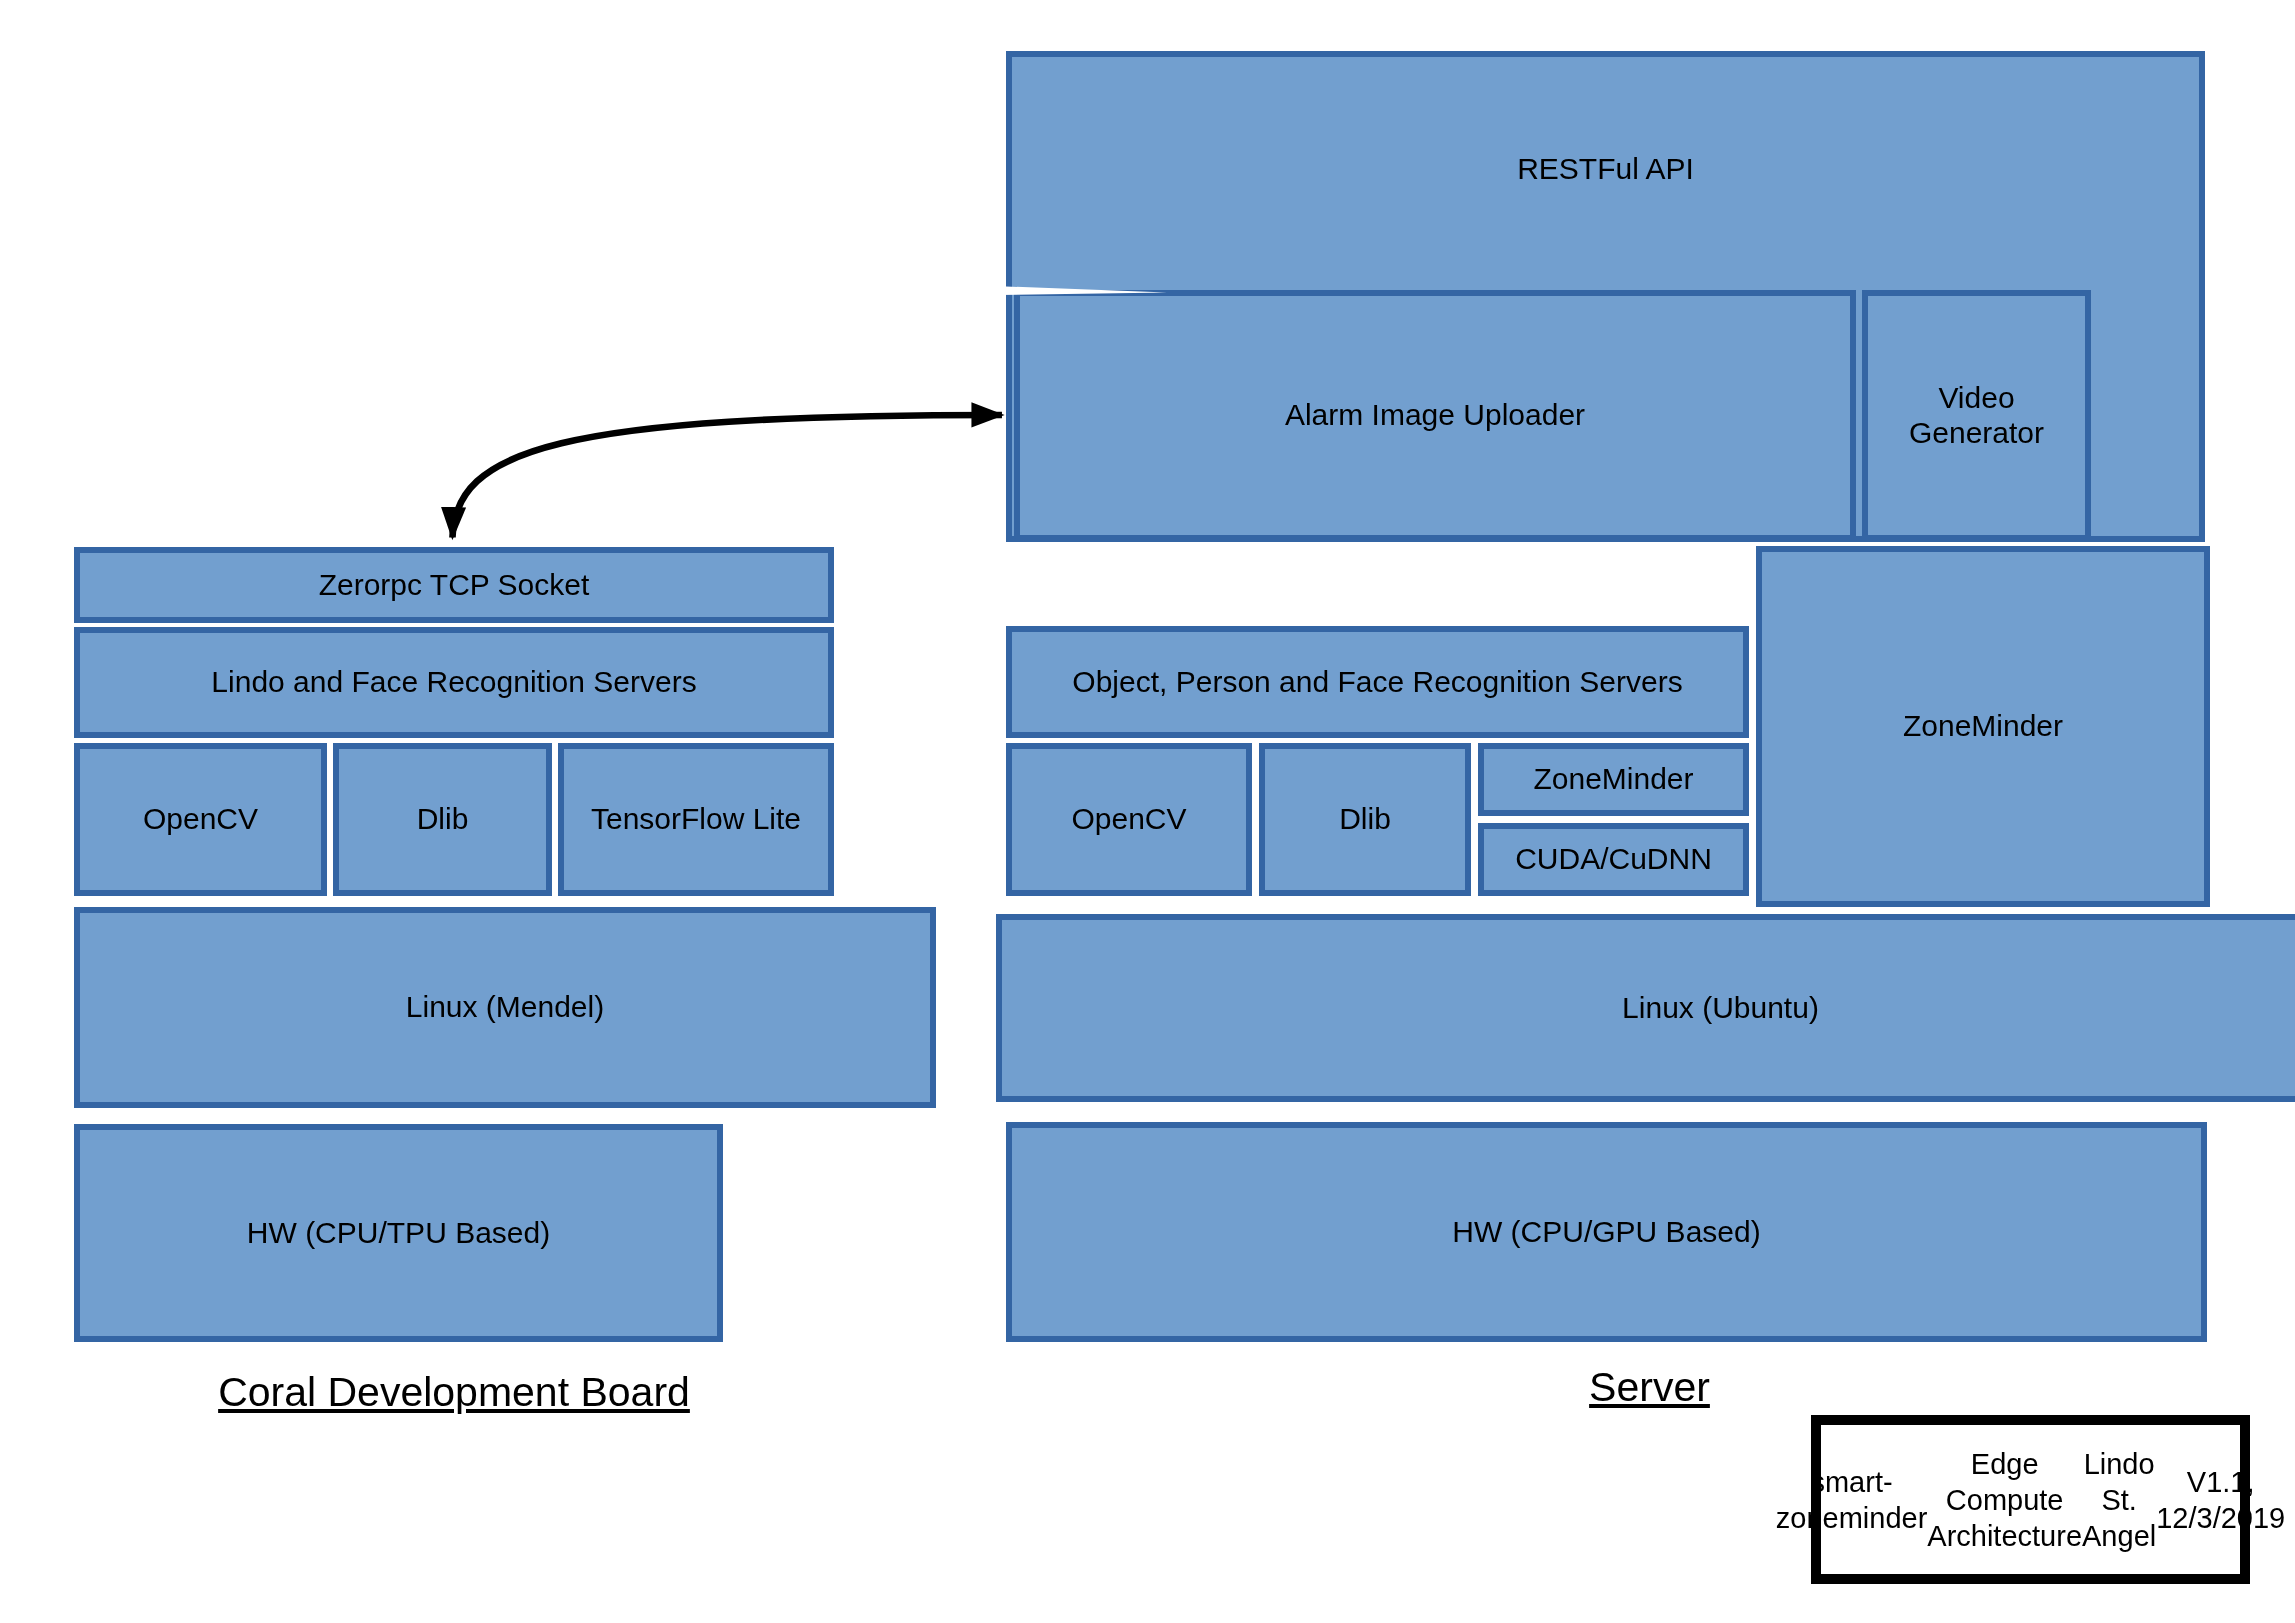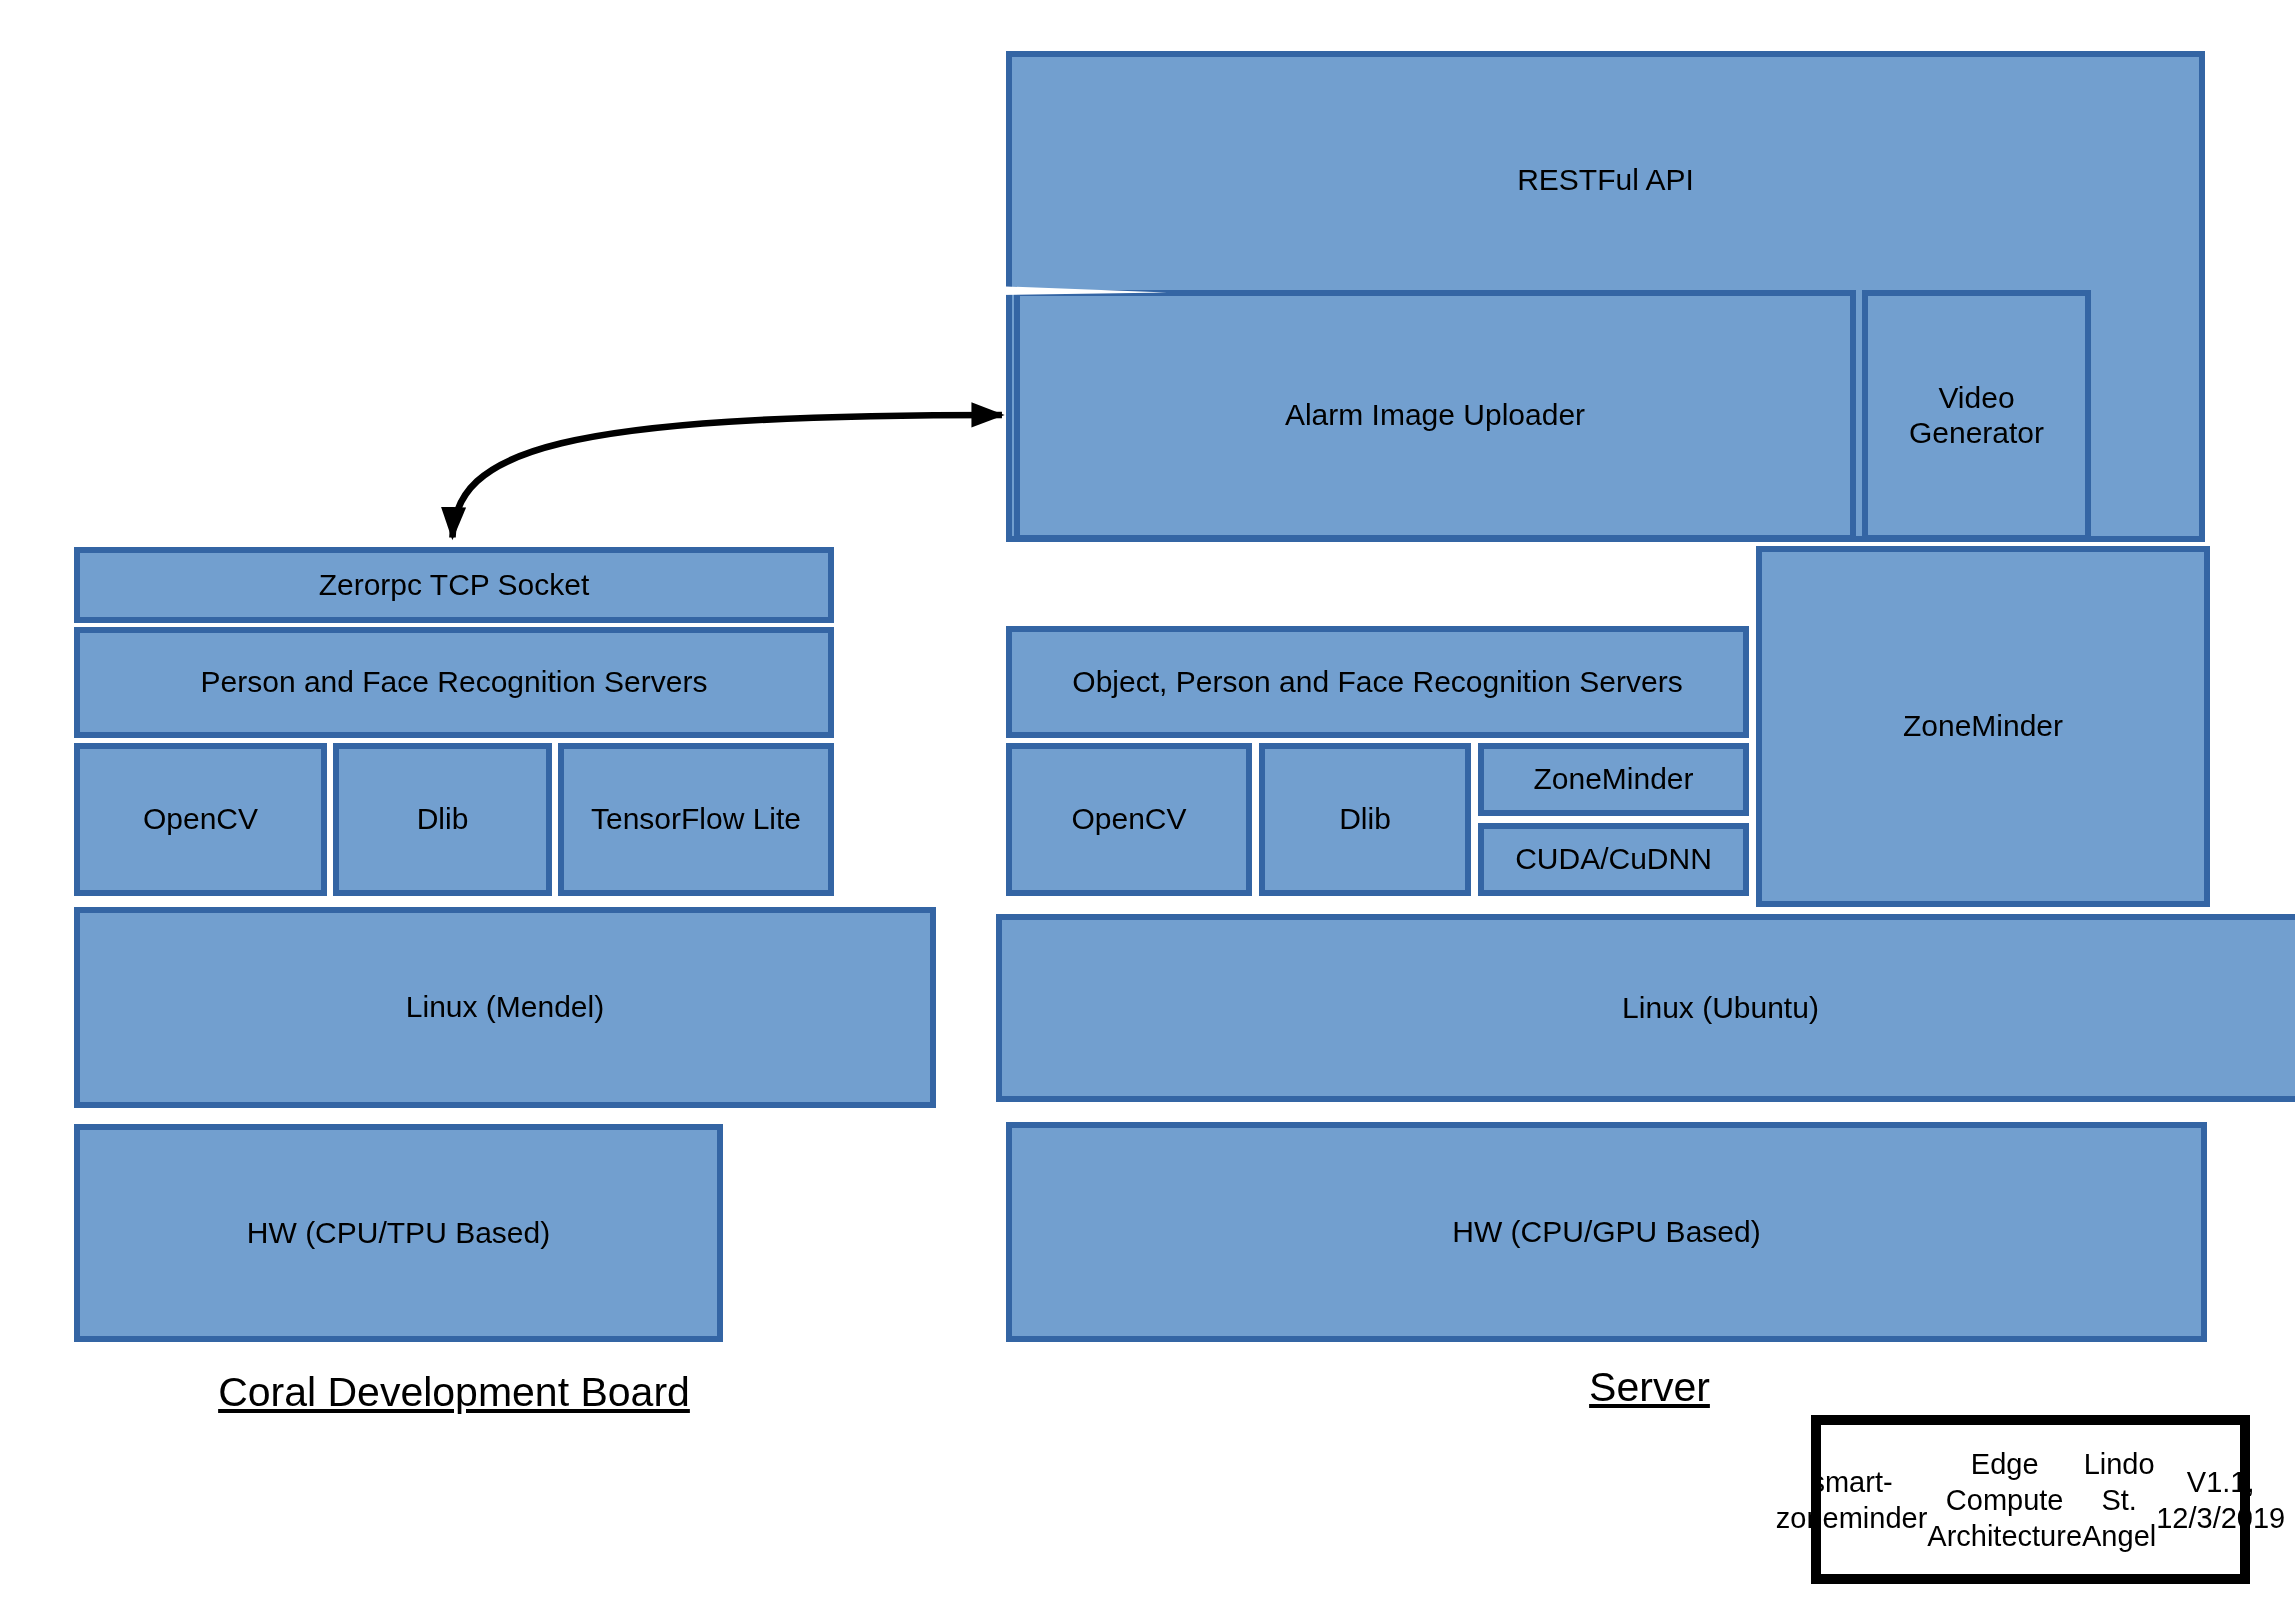--- a/index.html
+++ b/index.html
@@ -32,21 +32,20 @@
   }
   .float-label{
     position:absolute;
     display:flex;
     align-items:center;
     justify-content:center;
     text-align:center;
     font-size:30px;
     color:#000;
     pointer-events:none;
-    margin-top:11px;
   }
   .stack-title{
     position:absolute;
     display:flex;
     align-items:center;
     justify-content:center;
     text-align:center;
     font-size:41px;
     color:#000;
     text-decoration:underline;
@@ -71,21 +70,21 @@
     pointer-events:none;
   }
 </style>
 </head>
 <body>
 
 <div id="canvas">
 
   <div class="box" style="left:74px;top:547px;width:760px;height:76px">Zerorpc TCP Socket</div>
 
-  <div class="box" style="left:74px;top:627px;width:760px;height:111px">Person and Face Recognition Servers</div>
+  <div class="box" style="left:74px;top:627px;width:760px;height:111px">Lindo and Face Recognition Servers</div>
 
   <div class="box" style="left:74px;top:743px;width:253px;height:153px">OpenCV</div>
 
   <div class="box" style="left:333px;top:743px;width:219px;height:153px">Dlib</div>
 
   <div class="box" style="left:558px;top:743px;width:276px;height:153px">TensorFlow Lite</div>
 
   <div class="box" style="left:74px;top:907px;width:862px;height:201px">Linux (Mendel)</div>
 
   <div class="box" style="left:74px;top:1124px;width:649px;height:218px">HW (CPU/TPU Based)</div>

